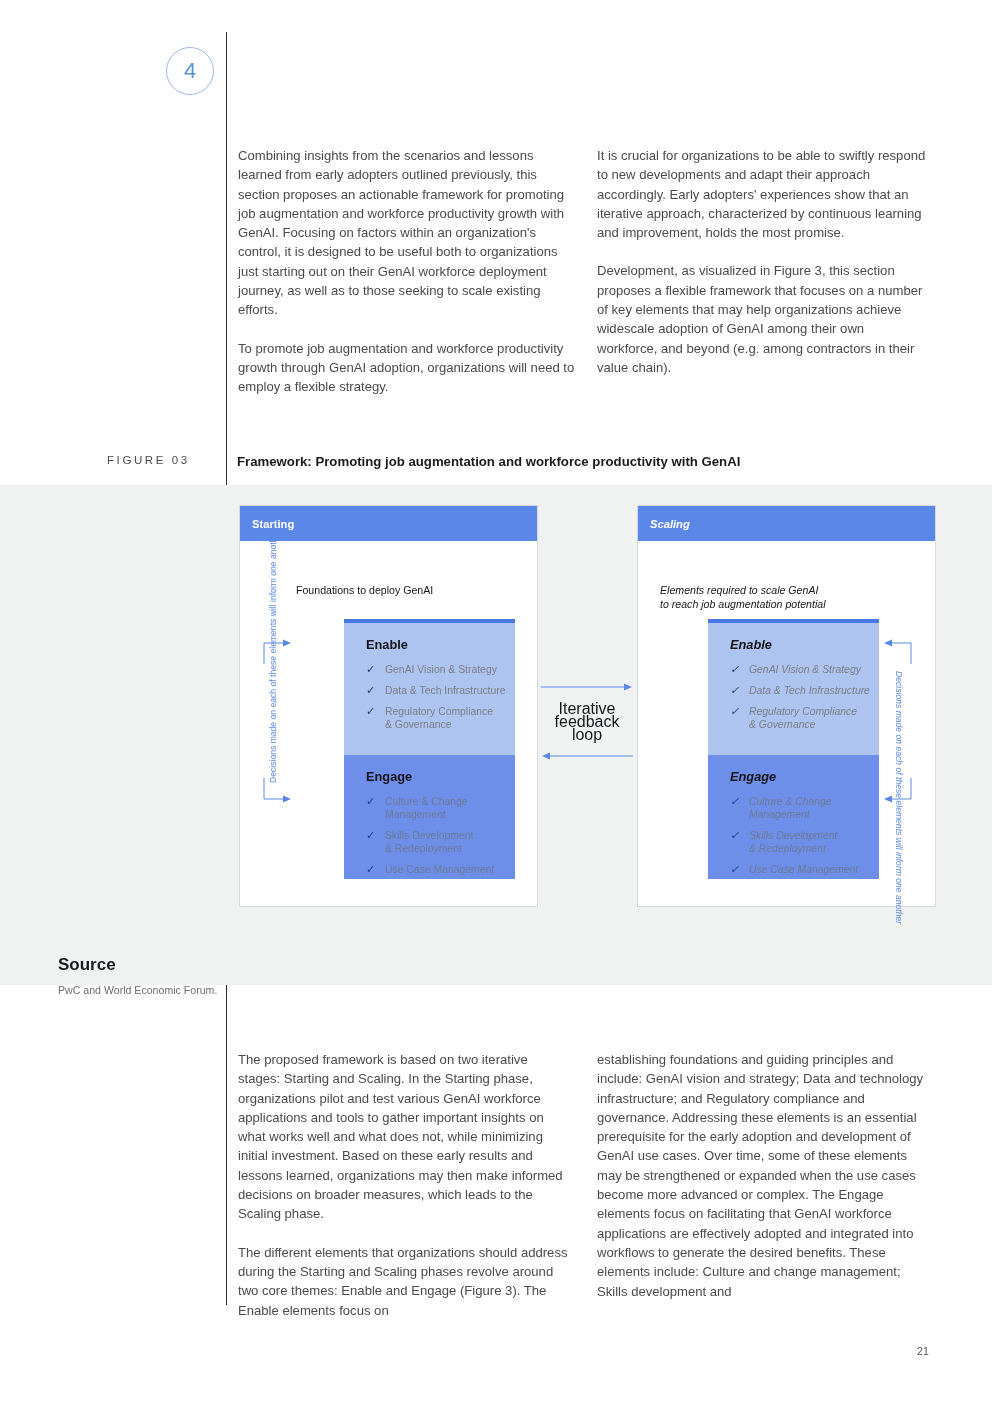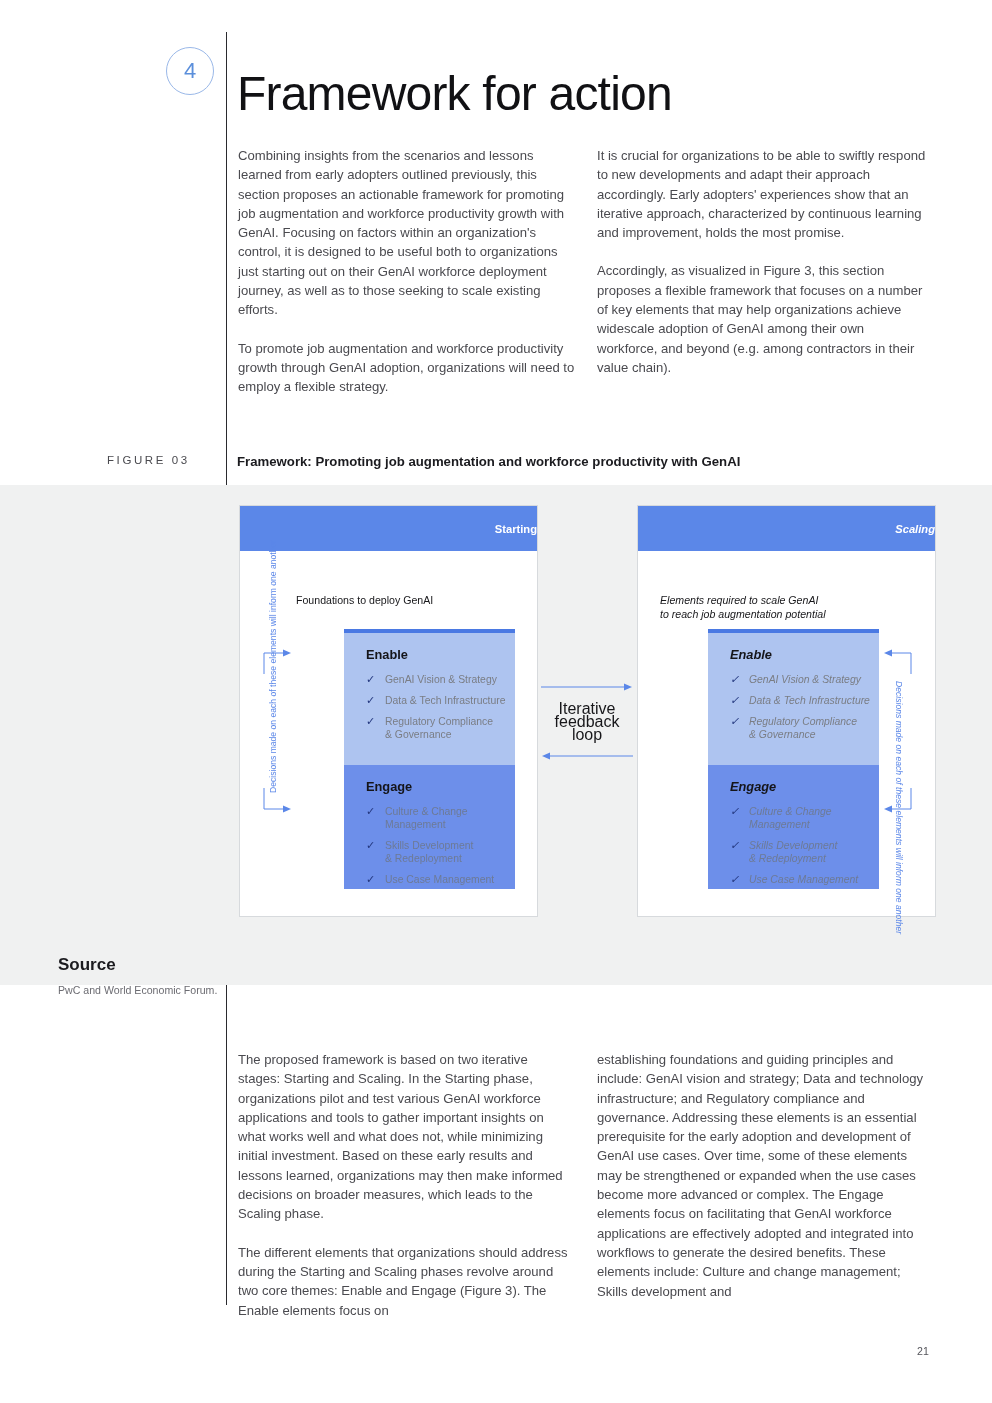--- a/index.html
+++ b/index.html
@@ -100,27 +100,26 @@
     position: absolute;
     top: 20px;
     width: 297px;
     background: #ffffff;
     border: 1px solid #d7dadd;
   }
   .panel-left  { left: 239px; }
   .panel-right { left: 637px; font-style: italic; }
 
   .panel-head {
-    height: 45px;
+    height: 35px;
     background: #5b87e8;
     display: flex;
     align-items: center;
     padding-left: 12px;
     box-sizing: border-box;
-    justify-content: flex-end;
   }
   .panel-head-label {
     color: #ffffff;
     font-size: 11.2px;
     font-weight: bold;
   }
 
   .panel-body {
     position: relative;
     height: 365px;
@@ -234,29 +233,28 @@
 <body>
 
 <div class="page">
 
   <div class="vrule-top"></div>
   <div class="vrule-bottom"></div>
 
   <div class="chapter-badge">
     <span>4</span>
   </div>
-  <h1 class="page-title">Framework for action</h1>
 
   <div class="intro-col intro-left">
     <p>Combining insights from the scenarios and lessons learned from early adopters outlined previously, this section proposes an actionable framework for promoting job augmentation and workforce productivity growth with GenAI. Focusing on factors within an organization's control, it is designed to be useful both to organizations just starting out on their GenAI workforce deployment journey, as well as to those seeking to scale existing efforts.</p>
     <p>To promote job augmentation and workforce productivity growth through GenAI adoption, organizations will need to employ a flexible strategy.</p>
   </div>
   <div class="intro-col intro-right">
     <p>It is crucial for organizations to be able to swiftly respond to new developments and adapt their approach accordingly. Early adopters' experiences show that an iterative approach, characterized by continuous learning and improvement, holds the most promise.</p>
-    <p>Accordingly, as visualized in Figure 3, this section proposes a flexible framework that focuses on a number of key elements that may help organizations achieve widescale adoption of GenAI among their own workforce, and beyond (e.g. among contractors in their value chain).</p>
+    <p>Development, as visualized in Figure 3, this section proposes a flexible framework that focuses on a number of key elements that may help organizations achieve widescale adoption of GenAI among their own workforce, and beyond (e.g. among contractors in their value chain).</p>
   </div>
 
   <div class="fig-label">FIGURE 03</div>
   <div class="fig-title">Framework: Promoting job augmentation and workforce productivity with GenAI</div>
 
   <div class="fig-band">
 
     <div class="panel panel-left">
       <div class="panel-head">
         <span class="panel-head-label">Starting</span>

